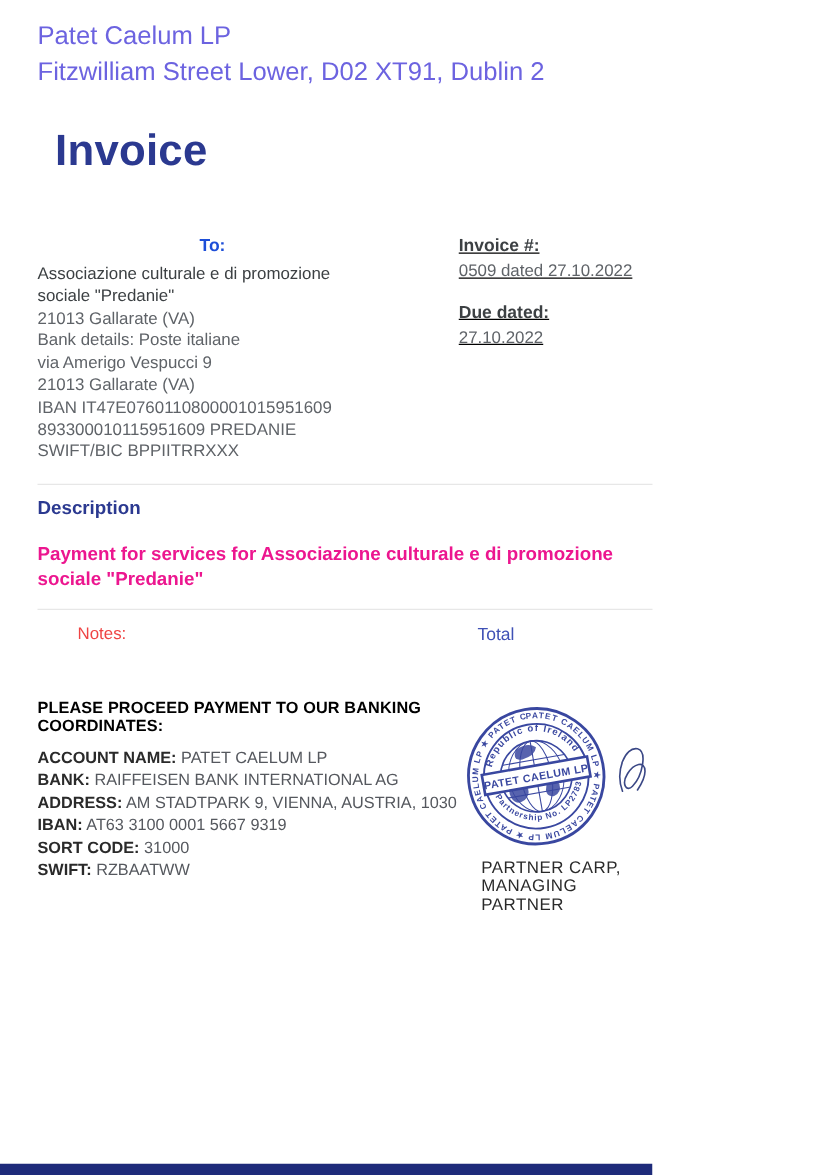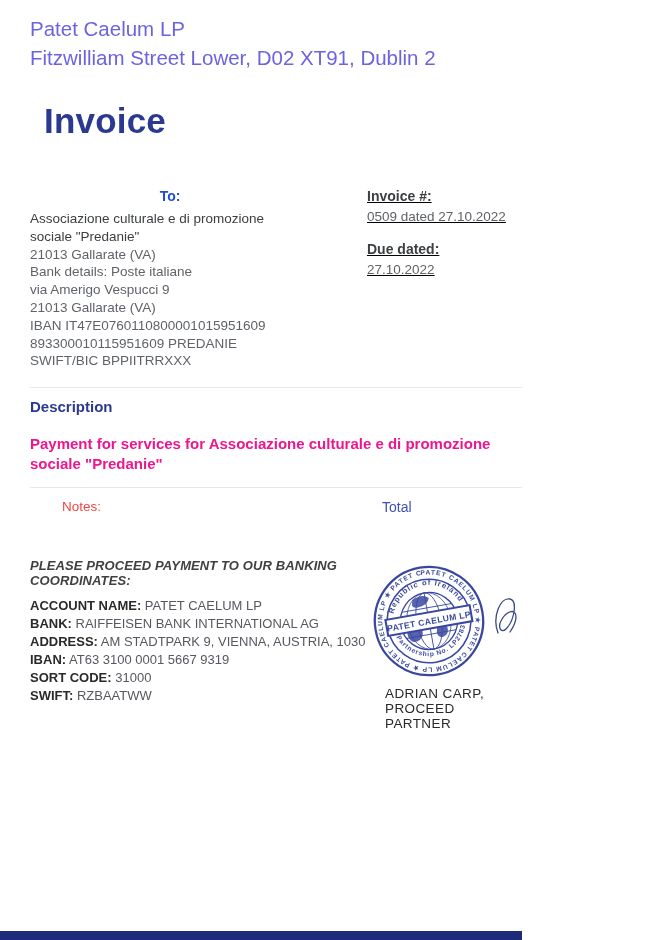--- a/index.html
+++ b/index.html
@@ -37,21 +37,21 @@
   .item-desc { width:470px; font-size:15px; font-weight:700; color:#ec168f; line-height:19.5px; }
   .item-amount { font-size:13.5px; color:#757575; white-space:nowrap; }
   .totals-row { border-top:1px solid #e7e7e7; margin-top:14px; padding-top:11px;
     position:relative; height:24px; }
   .notes-label { position:absolute; left:0; font-size:13.5px; color:#ef4444;margin-left:32px; }
   .total-label { position:absolute; left:352px; font-size:14px; font-weight:500; color:#3f51b5; }
   .total-value { position:absolute; right:0; font-size:14px; font-weight:700; color:#17171c; }
 
   
   .banking { position:absolute; left:30px; top:558px; width:360px; }
-  .banking-heading { font-size:13px; font-weight:700; color:#404040; letter-spacing:0.1px;font-style:italic; }
+  .banking-heading { font-size:13px; font-weight:700; color:#000000; letter-spacing:0.1px; }
   .banking-fields { margin-top:9px; }
   .bank-row { font-size:13px; line-height:17.9px; color:#55585e; }
   .bank-row b { color:#2a2a2a; font-weight:700; }
 
   
   .stamp { position:absolute; left:372px; top:564px; width:114px; height:114px;
     transform:rotate(-10deg); opacity:0.93; }
   .stamp svg { width:100%; height:100%; }
 
   
@@ -176,17 +176,17 @@
   <div class="signature">
     <svg viewBox="0 0 156 88">
       <g stroke="#3b4886" stroke-width="1.3" fill="none" stroke-linecap="round">
         <path d="M16,56 C10,40 18,20 28,22 C36,24 32,44 24,52 C19,57 15,50 20,42 C25,34 34,31 34,40 C34,46 30,52 28,55"></path>
         <circle cx="47" cy="57" r="1.3" fill="#3b4886" stroke="none"></circle>
         <path d="M62,40 C58,28 70,22 76,29 C80,34 72,48 66,50 C62,51 66,40 73,37 C80,34 85,40 83,46 C82,50 86,43 92,39 C97,36 100,41 98,47 C97,51 101,44 107,40 C112,37 116,41 114,47 C112,54 108,64 101,73 C96,79 90,75 95,64 C99,55 108,48 116,47"></path>
       </g>
     </svg>
   </div>
 
-  <div class="signer-line">ADRIAN CARP, PROCEED PARTNER</div>
+  <div class="signer-line">PARTNER CARP, MANAGING PARTNER</div>
 
   <div class="footer-bar"></div>
 
 </div>
 
 </body></html>

